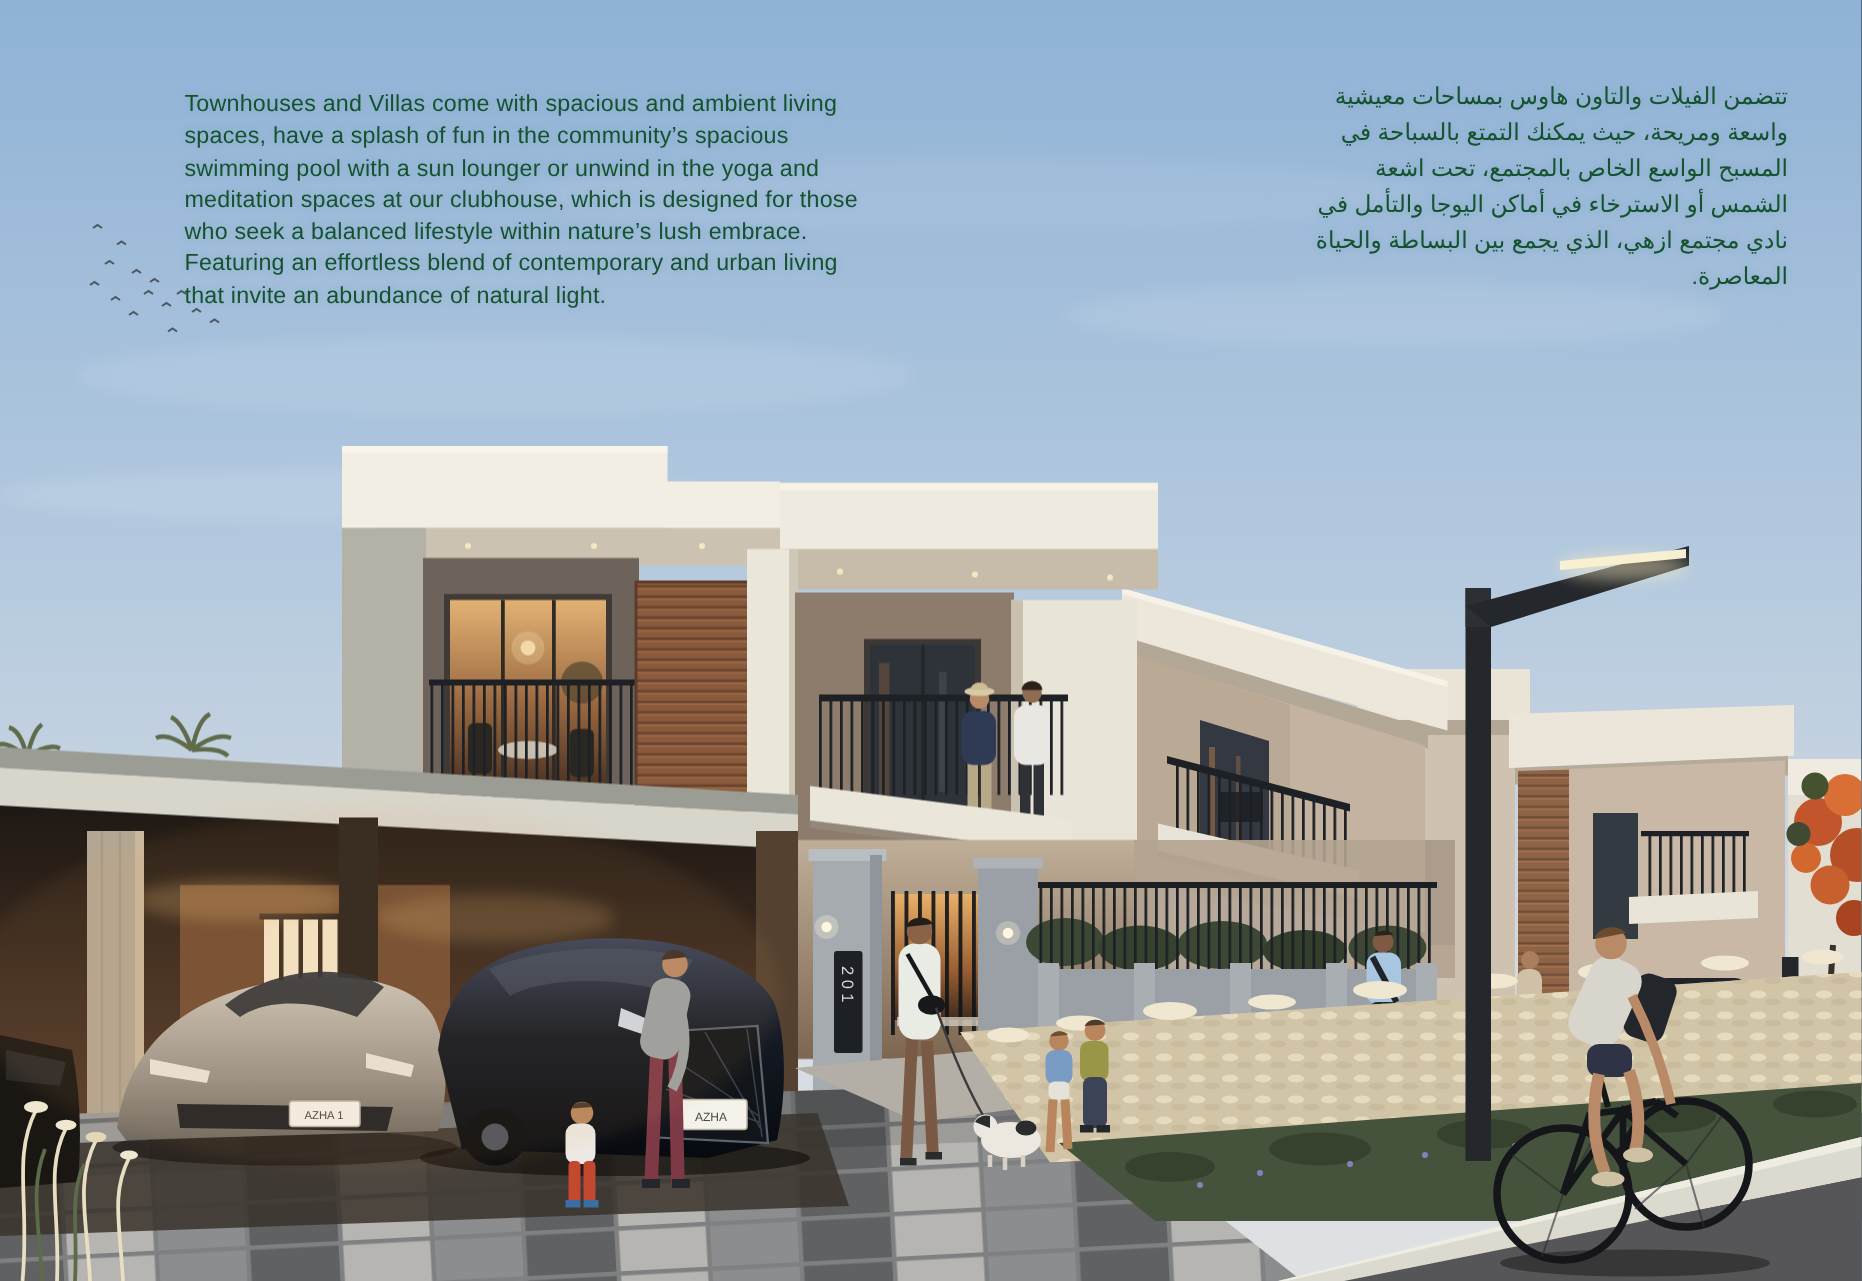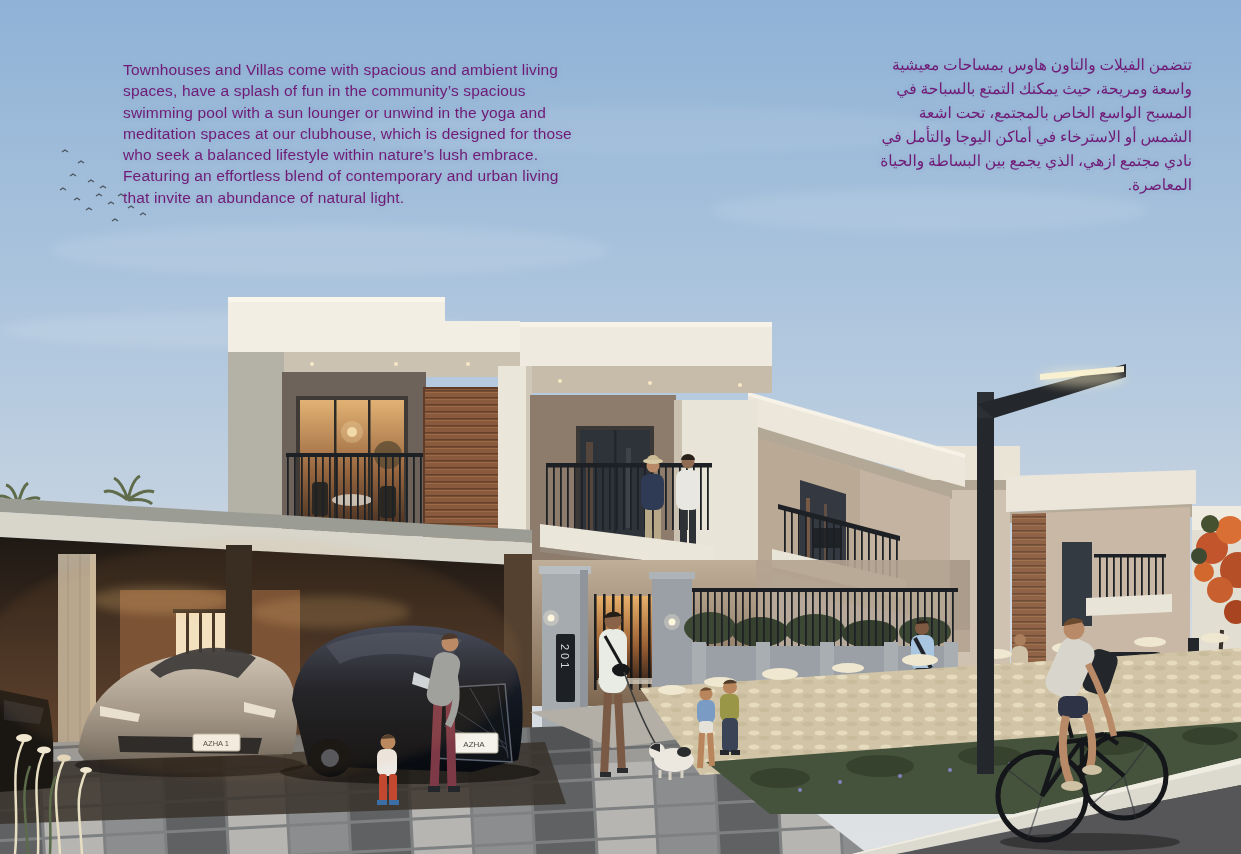--- a/index.html
+++ b/index.html
@@ -1,23 +1,23 @@
 <!DOCTYPE html>
 <html><head>
 <meta charset="utf-8">
 <style>
   html,body{margin:0;padding:0;background:#1a1d22;}
   .page{position:relative;width:1241px;height:854px;overflow:hidden;
         font-family:"Liberation Sans","DejaVu Sans",sans-serif;background:#8fb2d6;}
   .page svg{position:absolute;left:0;top:0;display:block;}
-  .copy{position:absolute;color:#701a75;white-space:pre;}
+  .copy{position:absolute;color:#14532d;white-space:pre;}
   .copy-en{left:123px;top:59px;font-size:15.5px;line-height:21.3px;letter-spacing:.15px;
            text-shadow:0 0 5px rgba(90,130,170,.25);}
   .copy-ar{right:49px;top:53px;font-size:15.5px;line-height:24px;text-align:right;direction:rtl;
-           font-family:Liberation Serif, serif;
+           font-family:Liberation Sans, sans-serif;
            text-shadow:0 0 5px rgba(90,130,170,.25);}
   text{font-family:"Liberation Sans","DejaVu Sans",sans-serif;}
 </style>
 </head>
 <body>
 
 <div class="page">
 
 <svg viewBox="0 0 1241 854" width="1241" height="854">
   <defs>

